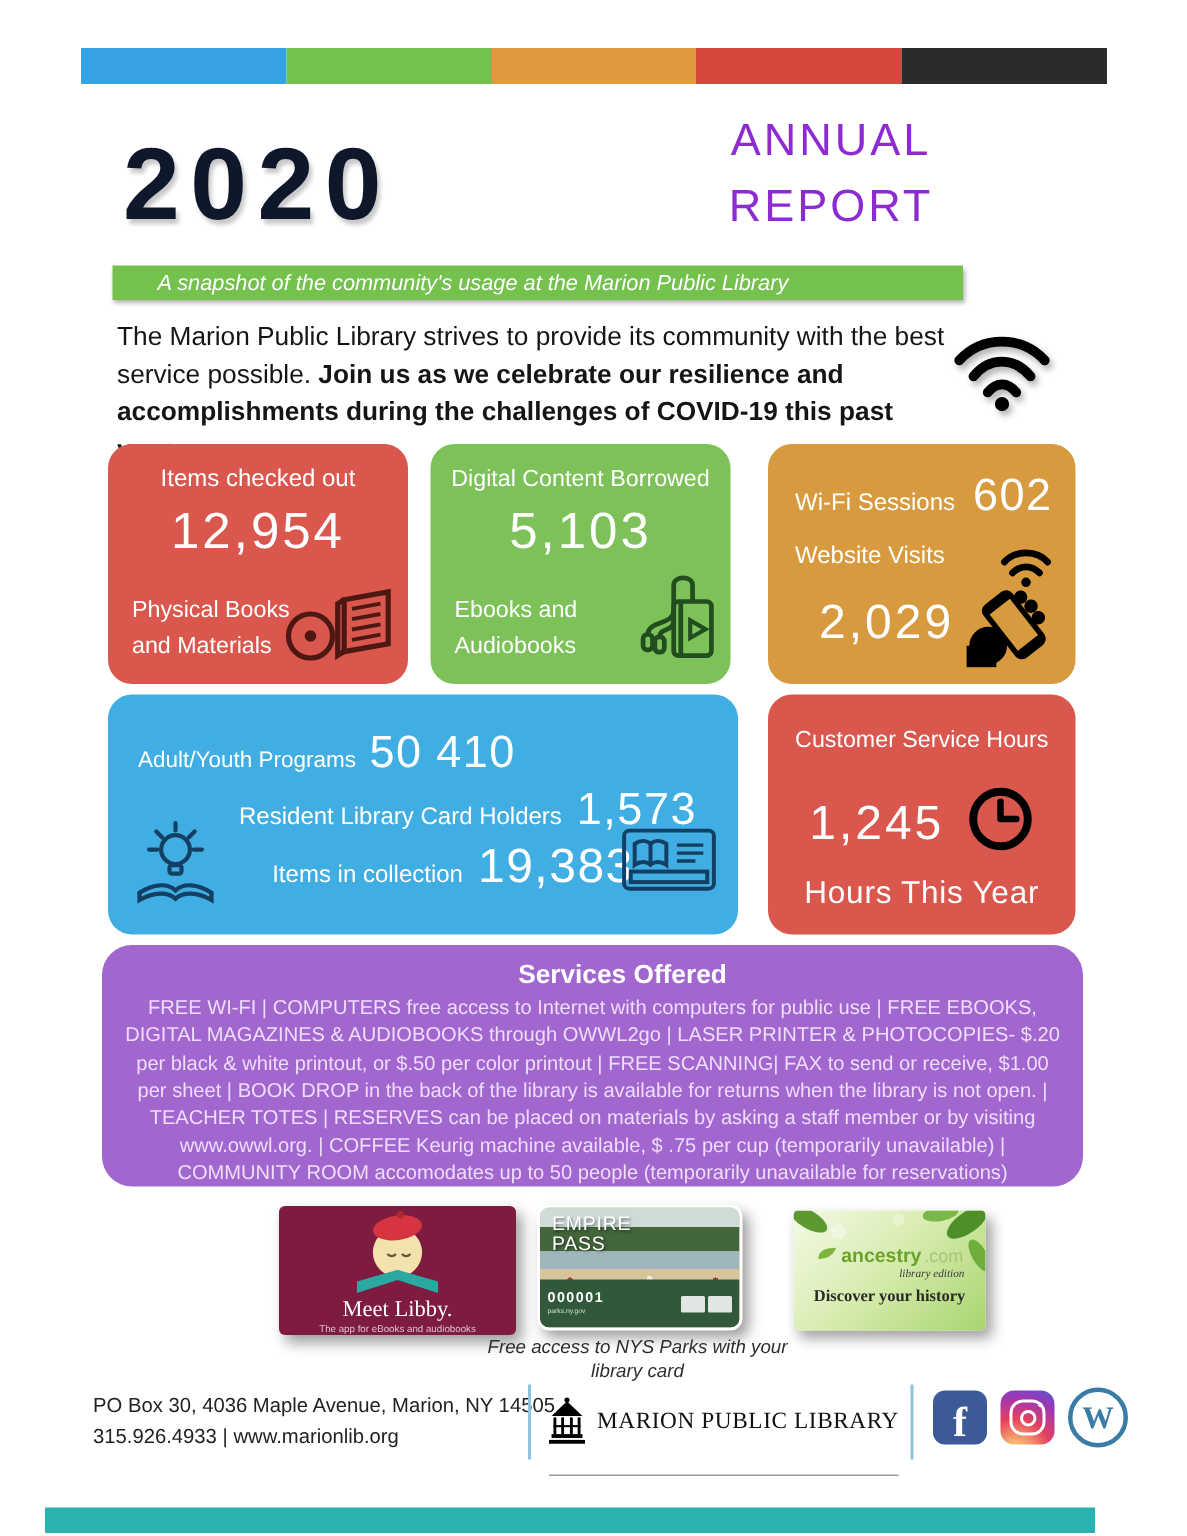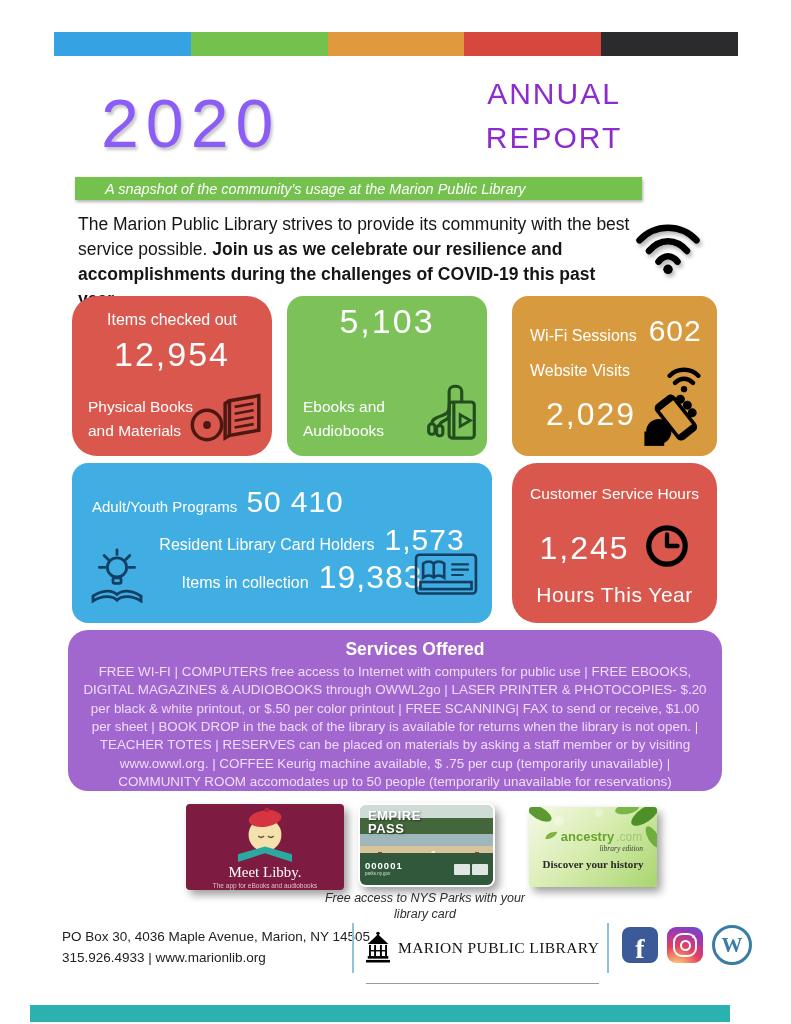--- a/index.html
+++ b/index.html
@@ -6,36 +6,36 @@
   .page{position:relative;width:791px;height:1024px;background:#fff;overflow:hidden;
         font-family:"Liberation Sans",sans-serif;color:#1c1c1c;}
 
   
   .top-bar{position:absolute;left:54px;top:32px;width:684px;height:24px;display:flex;}
   .top-bar div{flex:1;}
   .s-blue{background:#35a3e3;} .s-green{background:#74c14e;} .s-orange{background:#e0993c;}
   .s-red{background:#d8473d;} .s-black{background:#2b2b2e;}
 
   
-  .year{position:absolute;left:82px;top:84px;font-size:68px;font-weight:400;color:#8b5cf6;
-        letter-spacing:7px;text-shadow:2px 3px 3px rgba(0,0,0,.22);margin-left:19px;}
+  .year{position:absolute;left:82px;top:84px;font-size:68px;font-weight:700;color:#0f172a;
+        letter-spacing:7px;text-shadow:2px 3px 3px rgba(0,0,0,.22);}
   .annual-report{position:absolute;left:468px;top:72px;width:172px;text-align:center;
         color:#8c2bd0;font-size:30px;letter-spacing:2px;line-height:44px;}
 
   .banner{position:absolute;left:75px;top:177px;width:567px;height:23px;background:#74c14e;
         box-shadow:1px 2px 3px rgba(0,0,0,.3);display:flex;align-items:center;
         padding-left:30px;box-sizing:border-box;color:#fff;font-style:italic;font-size:14.5px;}
 
   .intro{position:absolute;left:78px;top:212px;width:556px;font-size:17.5px;line-height:1.42;color:#151515;}
   .intro b{font-weight:bold;}
   .wifi-top{position:absolute;left:630px;top:214px;width:76px;height:62px;filter:drop-shadow(2px 3px 2px rgba(0,0,0,.3));}
 
   
   .card{position:absolute;border-radius:16px;color:#fff;box-sizing:border-box;}
-  .c-red{background:#d9574d;border-radius:25px;} .c-green{background:#7cc258;} .c-orange{background:#d89a3e;} .c-blue{background:#41aee3;}
+  .c-red{background:#d9574d;} .c-green{background:#7cc258;} .c-orange{background:#d89a3e;} .c-blue{background:#41aee3;}
   .stat-title{text-align:center;font-size:16px;padding-top:15px;}
   .stat-value{text-align:center;font-size:34px;letter-spacing:2px;margin-top:6px;}
   .stat-caption{position:absolute;left:16px;bottom:13px;font-size:15.5px;line-height:1.55;text-align:left;}
   .corner-icon{position:absolute;}
 
   .orange-row{display:flex;align-items:baseline;gap:12px;padding:18px 0 0 18px;}
   .lbl{font-size:16px;} .num-lg{font-size:30px;letter-spacing:1px;}
   .orange-l2{padding:14px 0 0 18px;font-size:16px;}
   .orange-v2{padding:16px 0 0 34px;font-size:32px;letter-spacing:2px;}
 
@@ -62,21 +62,21 @@
   .libby-sub{color:#e3bfcd;font-size:6.5px;margin-top:1px;}
   .empire{left:358px;top:803px;width:133px;height:80px;border-radius:8px;border:2px solid #fff;overflow:hidden;background:#d8c49b;}
   .emp-sky{height:13px;background:#cfdcd6;} .emp-trees{height:16px;background:#44663c;}
   .emp-water{height:12px;background:#9fb6ba;}
   .emp-sand{height:19px;background:
       radial-gradient(circle 2px at 15% 40%, #b03a30 97%, transparent),
       radial-gradient(circle 2px at 35% 60%, #27406b 97%, transparent),
       radial-gradient(circle 2px at 55% 35%, #f2eee2 97%, transparent),
       radial-gradient(circle 2px at 72% 55%, #6b3a65 97%, transparent),
       radial-gradient(circle 2px at 88% 40%, #b03a30 97%, transparent),#d8c49b;}
-  .emp-title{position:absolute;top:4px;left:8px;color:#fff;font-weight:bold;font-size:13px;
+  .emp-title{position:absolute;top:4px;left:8px;color:#fff;font-weight:normal;font-size:13px;
         line-height:1.02;letter-spacing:.5px;text-shadow:1px 1px 2px rgba(0,0,0,.5);}
   .emp-bar{position:absolute;left:0;bottom:0;width:100%;height:20px;background:#31583a;display:flex;
         align-items:center;justify-content:space-between;padding:16px 5px;box-sizing:border-box;}
   .emp-num{color:#fff;font-weight:bold;font-size:9.5px;letter-spacing:1px;line-height:1;}
   .emp-site{color:#cfe0cf;font-size:4.5px;line-height:1.4;}
   .emp-logos{display:flex;gap:2px;}
   .emp-logos span{display:block;width:16px;height:11px;background:rgba(255,255,255,.85);border-radius:1px;}
   .ancestry{left:529px;top:807px;width:128px;height:80px;border-radius:3px;overflow:hidden;
         background:linear-gradient(135deg,#f4f9e6 0%,#d9edb2 45%,#a9d56f 100%);}
   .anc-leaves{position:absolute;left:0;top:0;}
@@ -150,20 +150,21 @@
           <path d="M50 16 L84 10 L84 50 L50 56 Z"></path>
           <path d="M50 16 L45 19 L45 59 L50 56"></path>
           <path d="M56 23 L78 19 M56 31 L78 27 M56 39 L78 35 M56 47 L78 43" stroke-width="3"></path>
         </g>
         <circle cx="24" cy="44" r="4.5" fill="#4d1812"></circle>
       </svg>
     </div>
   </div>
 
   <div class="card c-green" style="left:287px;top:296px;width:200px;height:160px;">
+    <div class="stat-title" style="font-size:15.5px;">Digital Content Borrowed</div>
     <div class="stat-value">5,103</div>
     <div class="stat-caption" style="width:110px;">Ebooks and Audiobooks</div>
     <div class="corner-icon" style="right:8px;bottom:6px;">
       <svg viewBox="0 0 84 84" width="66" height="66">
         <g fill="none" stroke="#224d1e" stroke-width="4">
           <rect x="46" y="28" width="32" height="46" rx="4"></rect>
           <line x1="52" y1="28" x2="52" y2="74"></line>
           <path d="M60 44 l13 7.5 -13 7.5 z" stroke-width="3.5"></path>
           <path d="M62 28 V14 C62 6 46 6 46 14 V44 C46 54 34 50 34 58"></path>
           <path d="M46 36 C46 48 24 44 24 56"></path>

